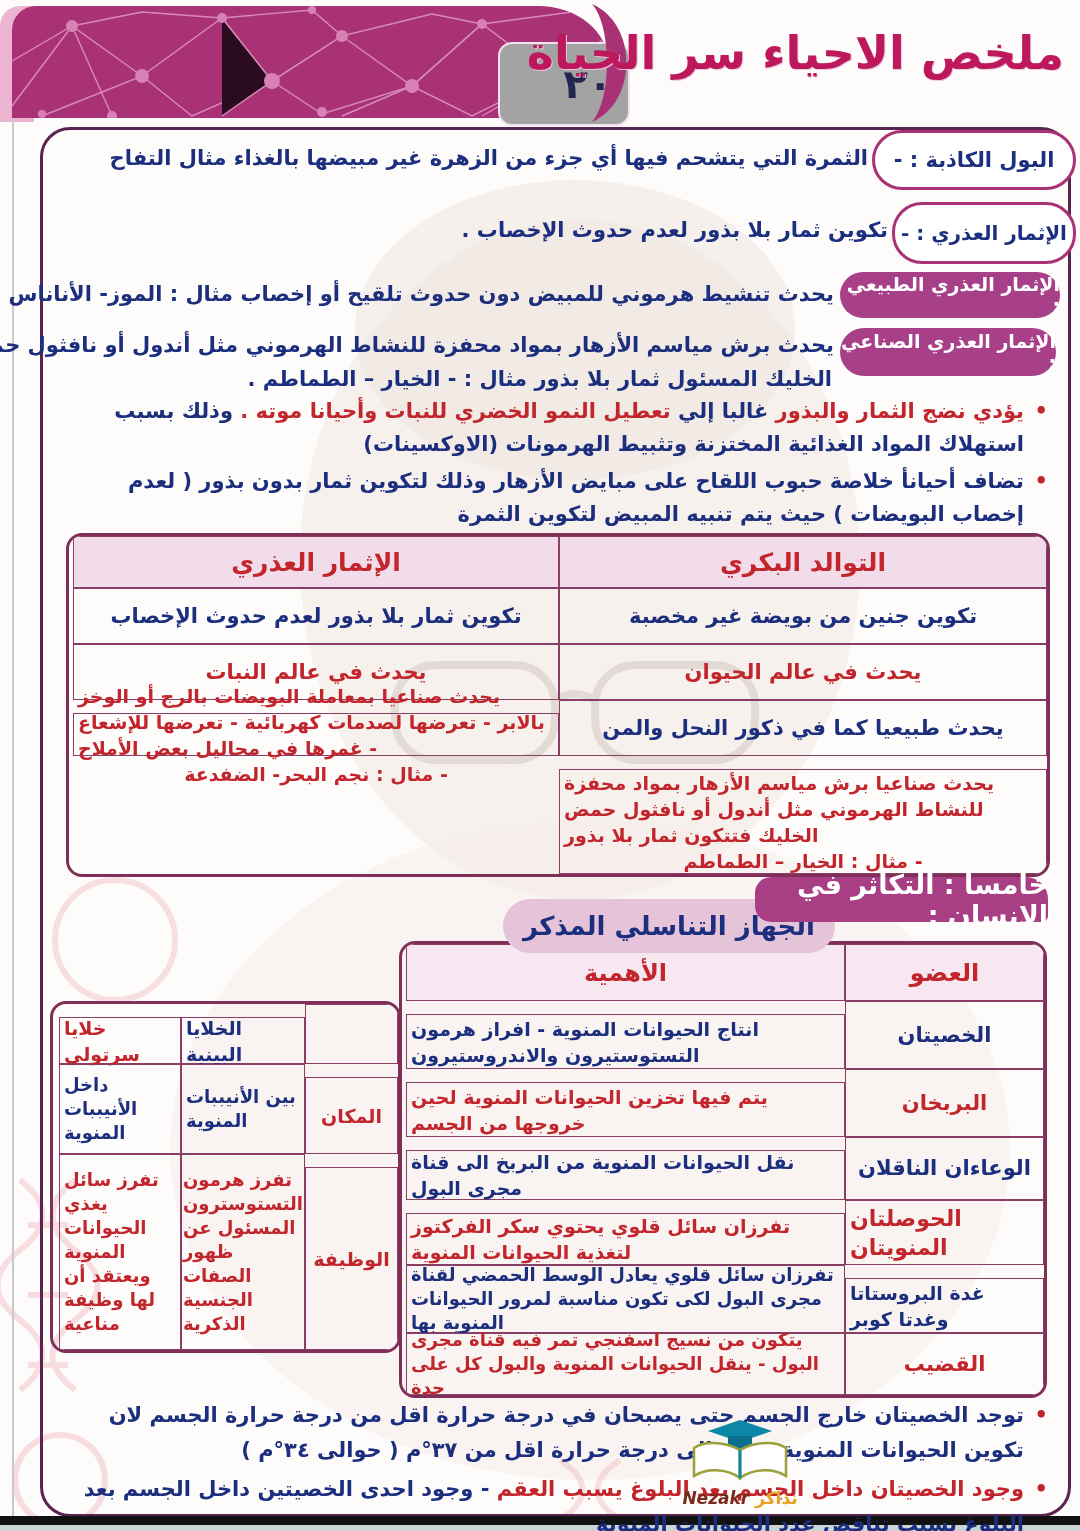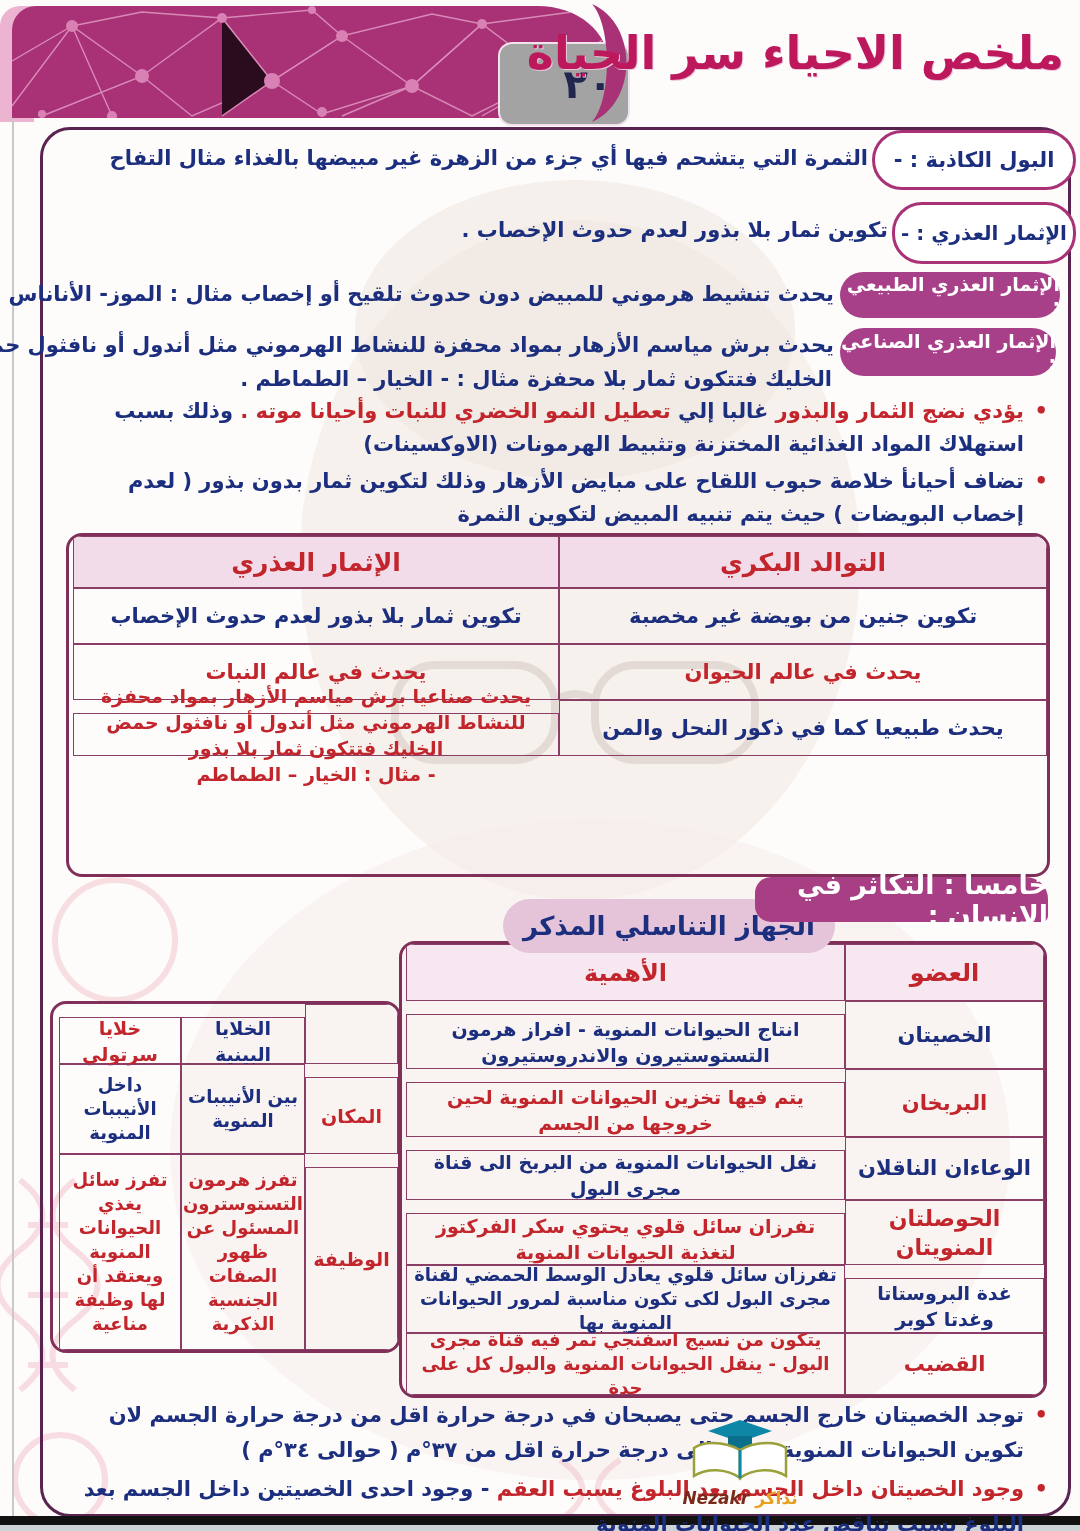--- a/index.html
+++ b/index.html
@@ -31,21 +31,21 @@
   .pill-fill{background:#a84089;border-radius:26px;color:#fff;
           display:flex;align-items:center;justify-content:center;direction:rtl;z-index:3;}
   .def-text{direction:rtl;text-align:right;font-size:21px;white-space:nowrap;z-index:2;}
   
   .notes{direction:rtl;text-align:right;font-size:21px;line-height:33px;z-index:2;}
   .note-p{position:relative;padding-right:26px;margin:0 0 4px 0;}
   .blt{position:absolute;right:2px;top:0;color:#c2262c;}
   
   .tbl{direction:rtl;display:grid;border:3px solid #803058;border-radius:16px;overflow:hidden;z-index:2;background:transparent;}
   .cell{border:1.5px solid #8a3e66;display:flex;flex-direction:column;align-items:center;justify-content:center;
-        text-align:center;direction:rtl;padding:4px 4px;box-sizing:border-box;}
+        text-align:left;direction:rtl;padding:4px 4px;box-sizing:border-box;}
   .hdr{background:#f3dce9;color:#c2262c;font-size:25px;}
   .organs .hdr{background:#f6e7f0;font-size:24px;}
   .c21{font-size:21px;line-height:29px;}
   .c19{font-size:19px;line-height:26px;margin-top:13px;}
   .c18{font-size:18px;line-height:24px;}
   
   .section-box{background:#a83f85;color:#fff;border-radius:16px 22px 6px 16px;display:flex;align-items:center;
         justify-content:center;direction:rtl;font-size:27px;z-index:4;}
   .sub-pill{background:#e5c3d9;color:#1c2e7e;border-radius:28px;display:flex;align-items:center;
         justify-content:center;direction:rtl;font-size:26px;z-index:3;}
@@ -131,21 +131,21 @@
 
 <div class="abs pill-fill" style="right:20px;top:272px;width:220px;height:46px;font-size:19px;">
   <span>الإثمار العذري الطبيعي :</span>
 </div>
 <div class="abs def-text navy" style="right:246px;top:282px;">يحدث تنشيط هرموني للمبيض دون حدوث تلقيح أو إخصاب مثال : الموز- الأناناس</div>
 
 <div class="abs pill-fill" style="right:24px;top:328px;width:216px;height:48px;font-size:19px;">
   <span>الإثمار العذري الصناعي :</span>
 </div>
 <div class="abs def-text navy" style="right:246px;top:333px;">يحدث برش مياسم الأزهار بمواد محفزة للنشاط الهرموني مثل أندول أو نافثول حمض</div>
-<div class="abs def-text navy" style="right:248px;top:367px;">الخليك فتتكون ثمار بلا محفزة مثال : - الخيار – الطماطم .</div>
+<div class="abs def-text navy" style="right:248px;top:367px;">الخليك المسئول ثمار بلا بذور مثال : - الخيار – الطماطم .</div>
 
 <div class="abs notes" style="right:30px;top:395px;width:1000px;">
   <p class="note-p">
     <span class="blt">•</span>
     <span class="red">يؤدي نضج الثمار والبذور </span><span class="navy">غالبا إلي </span><span class="red">تعطيل النمو الخضري للنبات وأحيانا موته . </span><span class="navy">وذلك بسبب استهلاك المواد الغذائية المختزنة وتثبيط الهرمونات (الاوكسينات)</span>
   </p>
   <p class="note-p">
     <span class="blt">•</span>
     <span class="navy">تضاف أحيانأ خلاصة حبوب اللقاح على مبايض الأزهار وذلك لتكوين ثمار بدون بذور ( لعدم إخصاب البويضات ) حيث يتم تنبيه المبيض لتكوين الثمرة</span>
   </p>
@@ -156,20 +156,24 @@
   <div class="cell hdr">الإثمار العذري</div>
 
   <div class="cell navy c21">تكوين جنين من بويضة غير مخصبة</div>
   <div class="cell navy c21">تكوين ثمار بلا بذور لعدم حدوث الإخصاب</div>
 
   <div class="cell red c21">يحدث في عالم الحيوان</div>
   <div class="cell red c21">يحدث في عالم النبات</div>
 
   <div class="cell navy c21">يحدث طبيعيا كما في ذكور النحل والمن</div>
 
+  <div class="cell red c19">
+    <div>يحدث صناعيا بمعاملة البويضات بالرج أو الوخز بالابر - تعرضها لصدمات كهربائية - تعرضها للإشعاع - غمرها في محاليل بعض الأملاح</div>
+    <div>- مثال : نجم البحر- الضفدعة</div>
+  </div>
   <div class="cell red c19">
     <div>يحدث صناعيا برش مياسم الأزهار بمواد محفزة للنشاط الهرموني مثل أندول أو نافثول حمض الخليك فتتكون ثمار بلا بذور</div>
     <div>- مثال : الخيار – الطماطم</div>
   </div>
 </div>
 
 <div class="abs section-box" style="right:32px;top:877px;width:293px;height:45px;">خامسا : التكاثر في الانسان :</div>
 <div class="abs sub-pill" style="right:245px;top:899px;width:332px;height:54px;">الجهاز التناسلي المذكر</div>
 
 <div class="abs tbl organs" style="right:33px;top:941px;width:642px;grid-template-columns:199px 439px;grid-template-rows:57px 68px 68px 63px 65px 68px 62px;">

